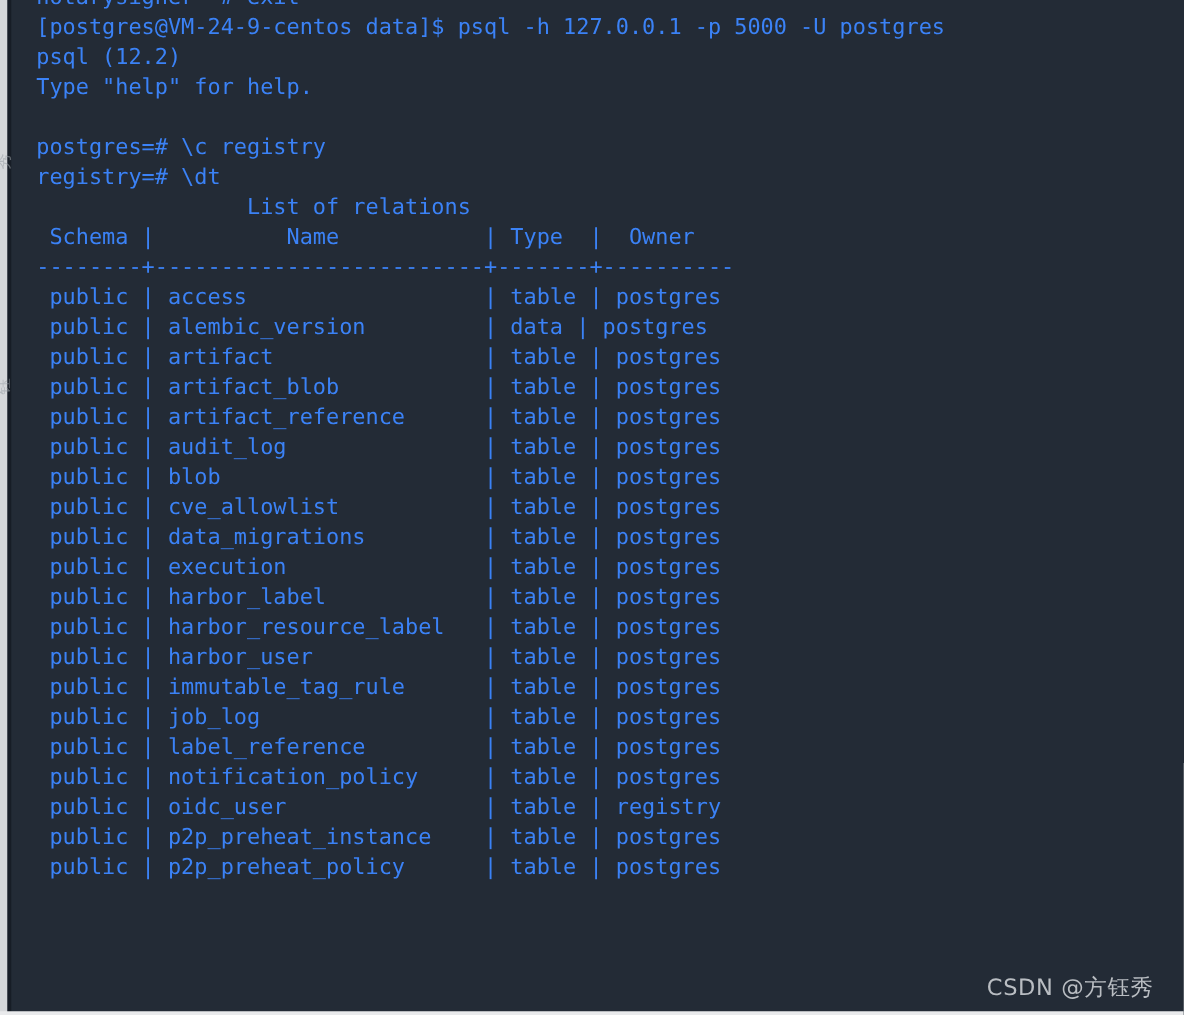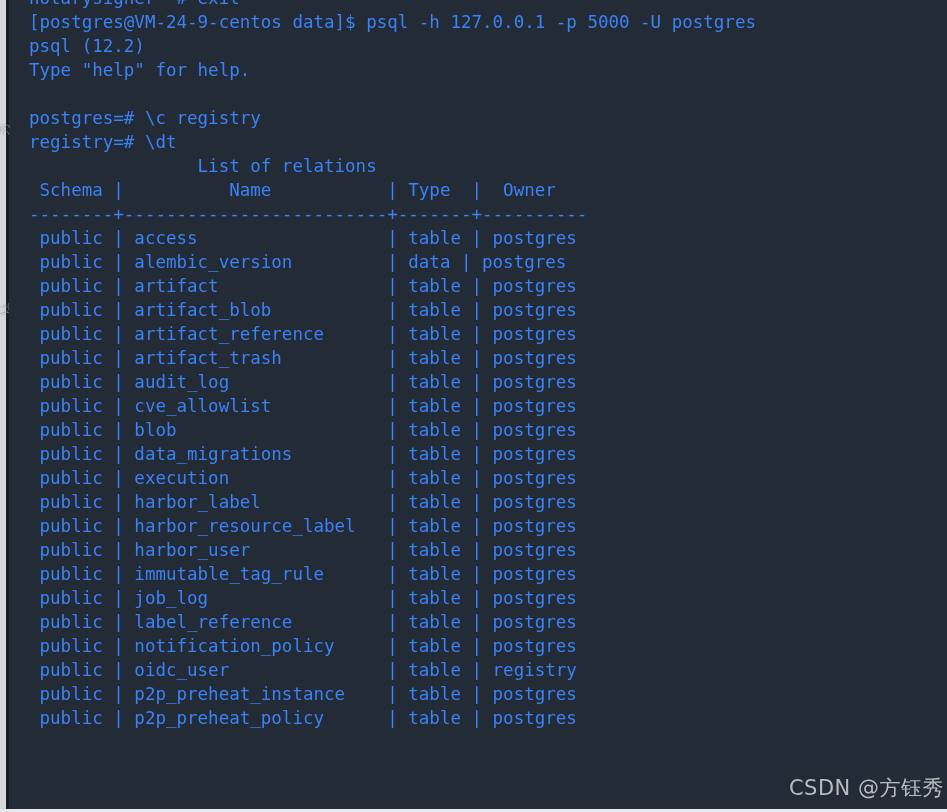--- a/index.html
+++ b/index.html
@@ -89,24 +89,24 @@
   .line.clipped-top > span {
     position: absolute;
     left: 20px;
     top: -14px;
     line-height: 24px;
   }
   .line.blank { color: transparent; }
 
   #watermark {
     position: absolute;
-    right: 3px;
+    right: 24px;
     bottom: 10px;
     font-family: "DejaVu Sans", sans-serif;
-    font-size: 21px;
+    font-size: 18px;
     color: #b9bdc2;
     letter-spacing: .5px;
     z-index: 6;
     white-space: nowrap;
   }
 
   #bottom-edge {
     position: absolute;
     left: 0;
     right: 0;
@@ -141,24 +141,23 @@
         <div class="line">postgres=# \c registry</div>
         <div class="line">registry=# \dt</div>
         <div class="line">                List of relations</div>
         <div class="line"> Schema |          Name           | Type  |  Owner   </div>
         <div class="line">--------+-------------------------+-------+----------</div>
         <div class="line"> public | access                  | table | postgres</div>
         <div class="line"> public | alembic_version         | data | postgres</div>
         <div class="line"> public | artifact                | table | postgres</div>
         <div class="line"> public | artifact_blob           | table | postgres</div>
         <div class="line"> public | artifact_reference      | table | postgres</div>
-        <div class="line"> public | artifact_trash          | table | postgres</div>
         <div class="line"> public | audit_log               | table | postgres</div>
+        <div class="line"> public | blob                    | table | postgres</div>
         <div class="line"> public | cve_allowlist           | table | postgres</div>
-        <div class="line"> public | blob                    | table | postgres</div>
         <div class="line"> public | data_migrations         | table | postgres</div>
         <div class="line"> public | execution               | table | postgres</div>
         <div class="line"> public | harbor_label            | table | postgres</div>
         <div class="line"> public | harbor_resource_label   | table | postgres</div>
         <div class="line"> public | harbor_user             | table | postgres</div>
         <div class="line"> public | immutable_tag_rule      | table | postgres</div>
         <div class="line"> public | job_log                 | table | postgres</div>
         <div class="line"> public | label_reference         | table | postgres</div>
         <div class="line"> public | notification_policy     | table | postgres</div>
         <div class="line"> public | oidc_user               | table | registry</div>

